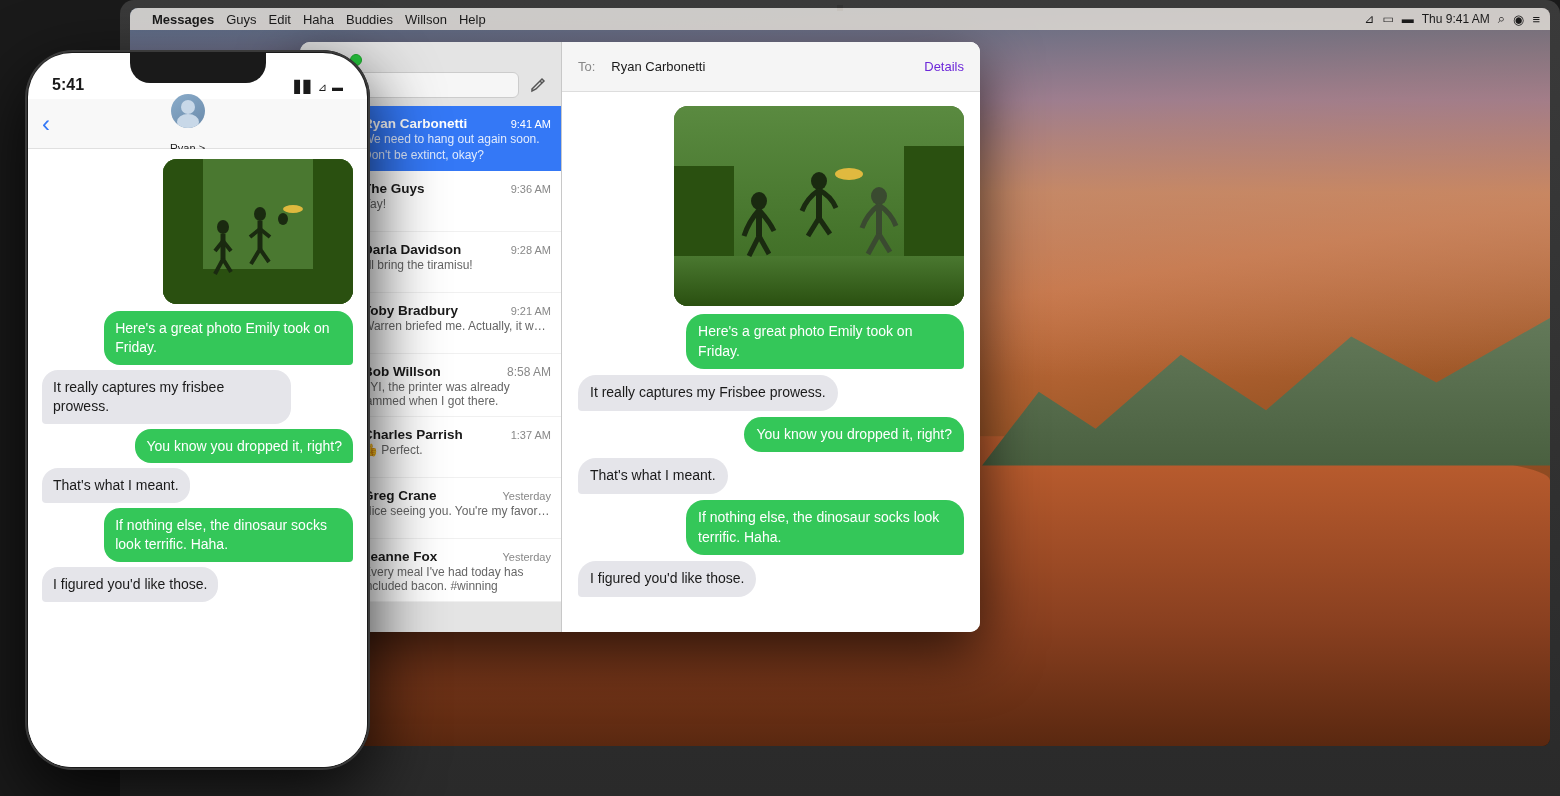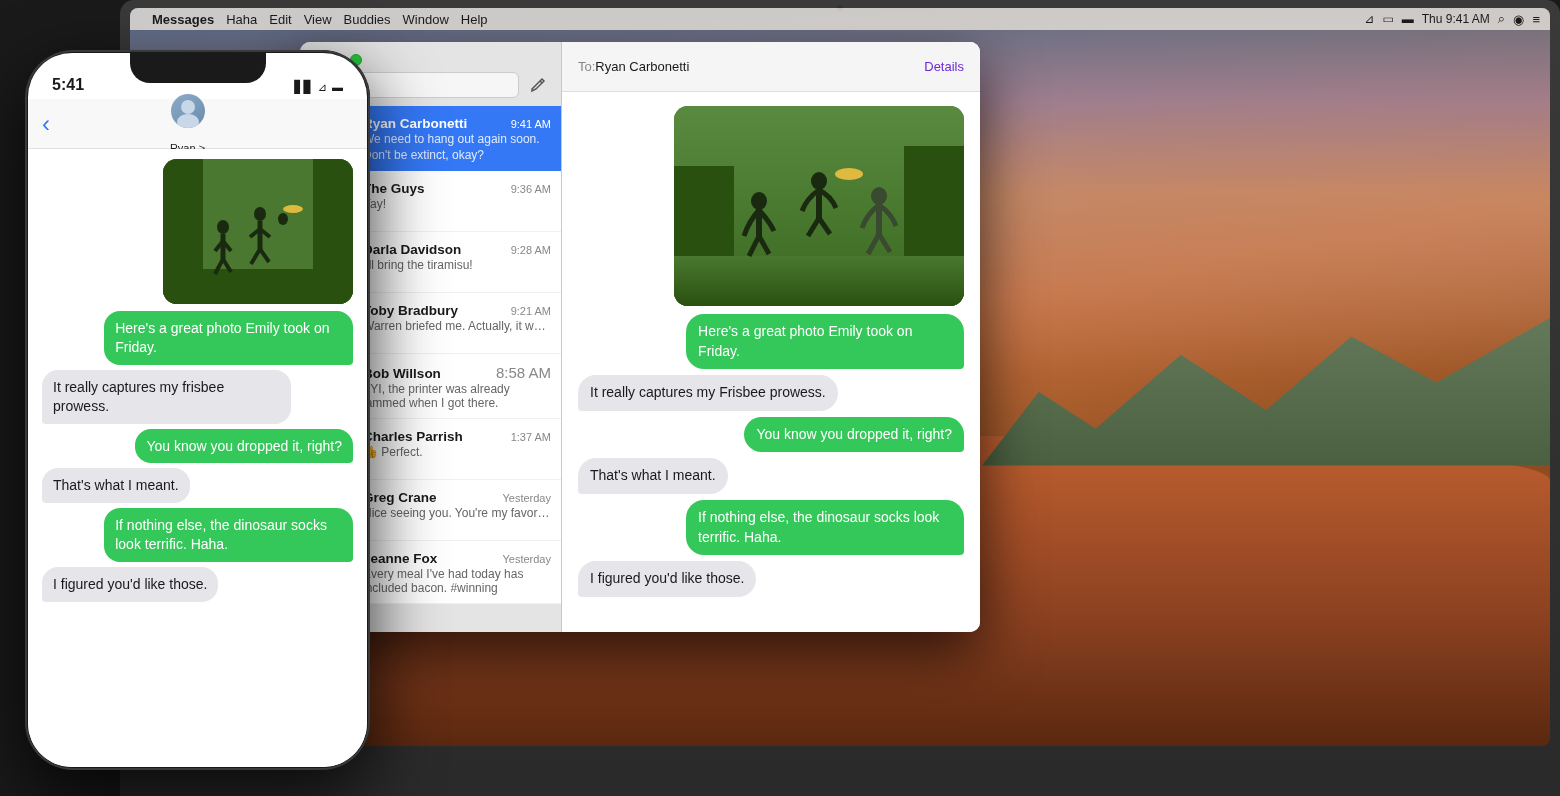--- a/index.html
+++ b/index.html
@@ -25,25 +25,25 @@
 
       <div style="position:absolute;bottom:0;left:0;right:0;height:42%;background:linear-gradient(to top,#5a2810 0%,#8a4020 40%,#c06030 100%);border-radius:80% 60% 0 0/25% 20% 0 0;"></div>
 
       <div style="position:absolute;bottom:38%;right:0;width:40%;height:25%;background:linear-gradient(to bottom,#6a8060 0%,#4a6040 100%);clip-path:polygon(0 100%,10% 60%,20% 80%,35% 40%,50% 70%,65% 30%,80% 55%,100% 20%,100% 100%);"></div>
     </div>
 
     <div style="position:absolute;top:0;left:0;right:0;height:22px;background:rgba(220,215,210,0.88);display:flex;align-items:center;padding:0 10px;z-index:200;">
       <div style="display:flex;align-items:center;gap:12px;font-size:13px;color:#1a1a1a;">
         <span style="font-size:15px;"></span>
         <span style="font-weight:700;font-size:13px;">Messages</span>
+        <span>Guys</span>
+        <span>Edit</span>
         <span>Haha</span>
-        <span>Edit</span>
-        <span>View</span>
         <span>Buddies</span>
-        <span>Window</span>
+        <span>Willson</span>
         <span>Help</span>
       </div>
       <div style="margin-left:auto;display:flex;align-items:center;gap:8px;font-size:11px;color:#1a1a1a;">
         <span style="font-size:12px;">⊿</span>
         <span style="font-size:12px;">▭</span>
         <span style="font-size:12px;">▬</span>
         <span style="font-size:12px;font-weight:500;">Thu 9:41 AM</span>
         <span style="font-size:13px;">⌕</span>
         <span style="font-size:13px;">◉</span>
         <span style="font-size:13px;">≡</span>
@@ -144,21 +144,21 @@
           <div style="display:flex;align-items:flex-start;padding:8px 10px;cursor:pointer;gap:9px;background:#fff;border-bottom:1px solid rgba(0,0,0,0.06);">
             <div style="width:44px;height:44px;border-radius:50%;flex-shrink:0;background:linear-gradient(145deg,#9898a8,#787898);overflow:hidden;">
               <svg width="44" height="44" viewBox="0 0 44 44">
                 <circle cx="22" cy="17" r="9" fill="#c0c0cc"></circle>
                 <ellipse cx="22" cy="37" rx="14" ry="9" fill="#c0c0cc"></ellipse>
               </svg>
             </div>
             <div style="flex:1;min-width:0;padding-top:2px;">
               <div style="display:flex;justify-content:space-between;align-items:baseline;margin-bottom:1px;">
                 <span style="font-size:13.5px;font-weight:600;color:#1a1a1a;">Bob Willson</span>
-                <span style="font-size:15px;color:#888;flex-shrink:0;margin-left:4px;">8:58 AM</span>
+                <span style="font-size:12px;color:#888;flex-shrink:0;margin-left:4px;">8:58 AM</span>
               </div>
               <div style="font-size:12px;color:#666;overflow:hidden;display:-webkit-box;-webkit-line-clamp:2;-webkit-box-orient:vertical;">FYI, the printer was already jammed when I got there.</div>
             </div>
           </div>
 
           <div style="display:flex;align-items:flex-start;padding:8px 10px;cursor:pointer;gap:9px;background:#fff;border-bottom:1px solid rgba(0,0,0,0.06);">
             <div style="width:44px;height:44px;border-radius:50%;flex-shrink:0;background:linear-gradient(145deg,#a8b8c8,#88a0b0);overflow:hidden;">
               <svg width="44" height="44" viewBox="0 0 44 44">
                 <circle cx="22" cy="17" r="9" fill="#c8d8e4"></circle>
                 <ellipse cx="22" cy="37" rx="14" ry="9" fill="#c8d8e4"></ellipse>
@@ -205,21 +205,21 @@
               <div style="font-size:12px;color:#666;overflow:hidden;display:-webkit-box;-webkit-line-clamp:2;-webkit-box-orient:vertical;">Every meal I've had today has included bacon. #winning</div>
             </div>
           </div>
 
         </div>
       </div>
 
       <div style="flex:1;display:flex;flex-direction:column;background:#fff;">
 
         <div style="height:50px;background:#f5f5f5;border-bottom:1px solid #ddd;display:flex;align-items:center;padding:0 16px;justify-content:space-between;">
-          <div style="display:flex;align-items:center;gap:0;">
+          <div style="display:flex;align-items:center;gap:16px;">
             <span style="font-size:13px;color:#888;">To:</span>
             <span style="font-size:13px;font-weight:500;color:#1a1a1a;">Ryan Carbonetti</span>
           </div>
           <span style="font-size:13px;color:#6d28d9;cursor:pointer;">Details</span>
         </div>
 
         <div style="flex:1;overflow-y:auto;padding:14px 16px;display:flex;flex-direction:column;gap:6px;">
 
           <div style="display:flex;justify-content:flex-end;margin-bottom:2px;">
             <div style="width:290px;height:200px;border-radius:14px;overflow:hidden;background:linear-gradient(to bottom,#3a6820 0%,#4a7830 30%,#5a8840 60%,#3a5820 100%);position:relative;">

